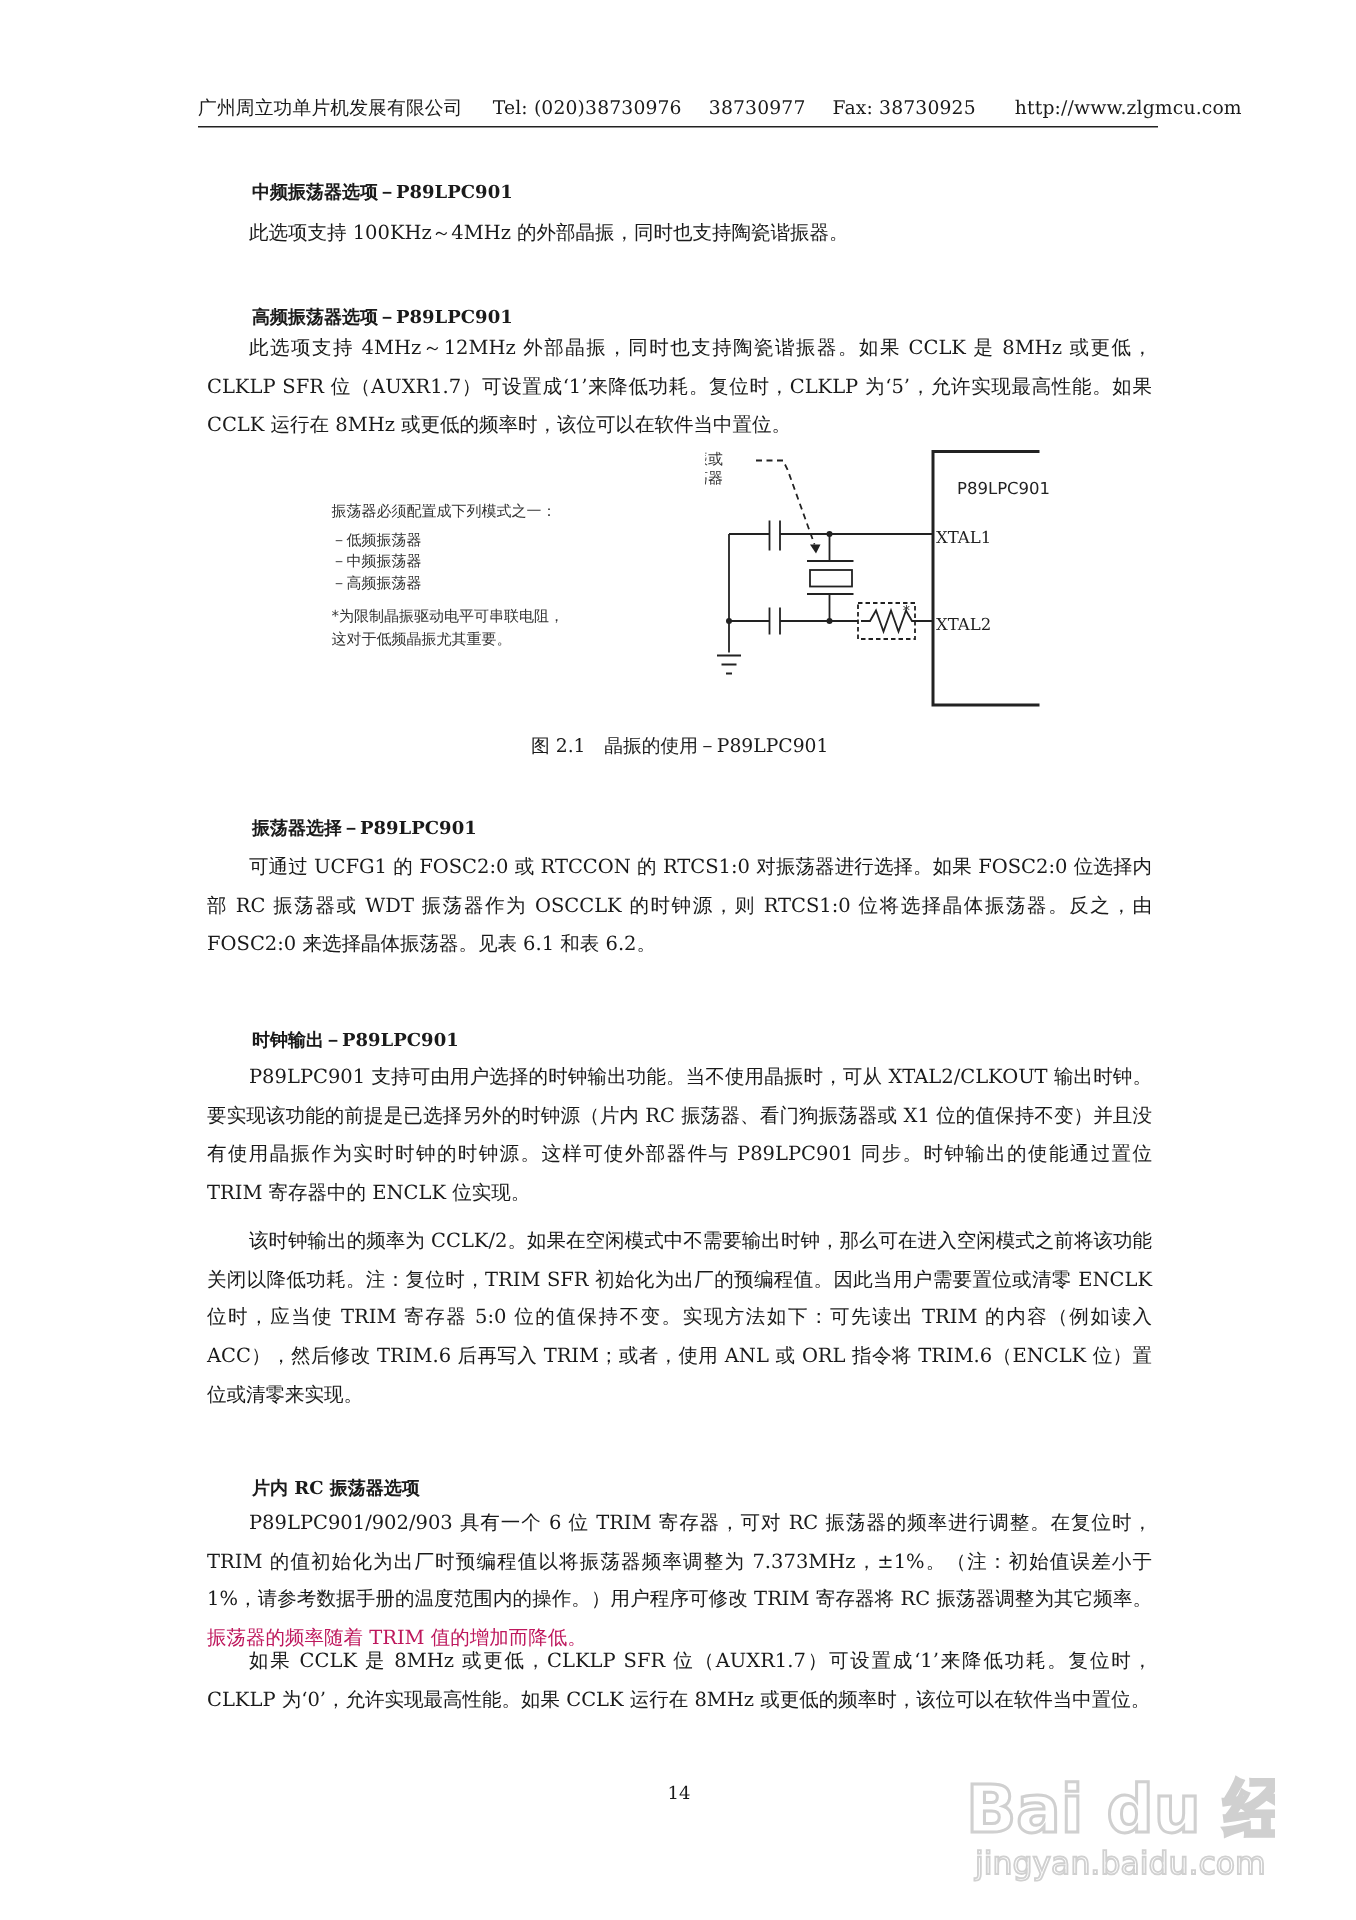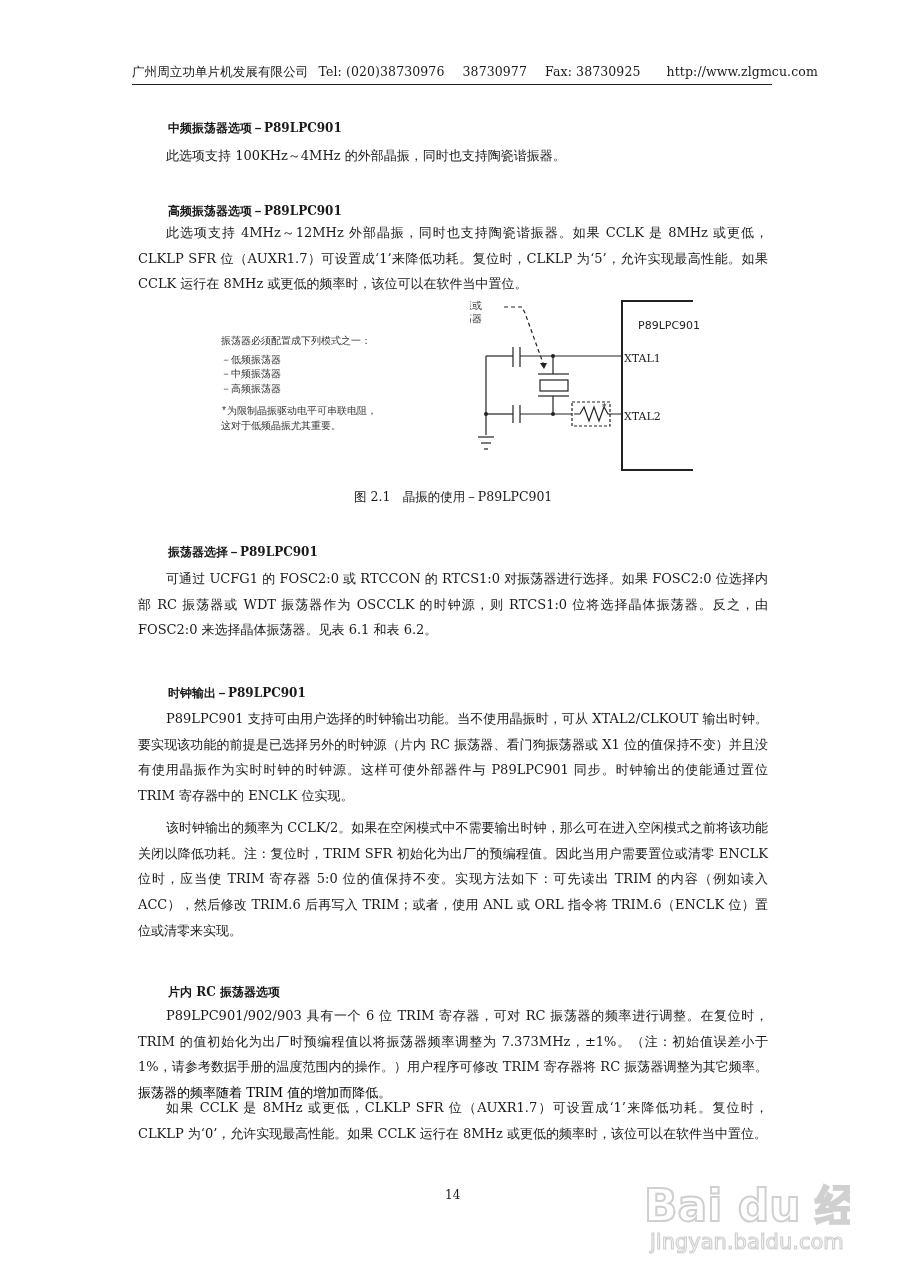--- a/index.html
+++ b/index.html
@@ -5,35 +5,35 @@
   html, body { margin: 0; padding: 0; background: #ffffff; }
   body { width: 904px; height: 1280px; position: relative; overflow: hidden;
          font-family: "DejaVu Serif", "Liberation Serif", serif; color: #1a1a1a; }
   .header { position: absolute; left: 132px; top: 64px; width: 640px; height: 20px;
             font-size: 12.5px; white-space: nowrap; letter-spacing: 0.1px; }
   .header-rule { position: absolute; left: 132px; top: 84px; width: 640px; height: 0;
                  border-top: 1.5px solid #222; }
   .h { position: absolute; left: 168px; font-size: 12px; font-weight: bold; white-space: nowrap; }
   .p { position: absolute; left: 138px; width: 630px; font-size: 13px; line-height: 25.7px;
        text-align: justify; text-indent: 28px; }
-  .red { color: #000000; }
+  .red { color: #be185d; }
   .caption { position: absolute; left: 354px; top: 489px; font-size: 12.5px; white-space: nowrap; text-align: right; }
   .pageno { position: absolute; left: 445px; top: 1188px; font-size: 12px; }
   .fig-note { position: absolute; left: 221px; top: 335px; font-size: 10px; line-height: 14.5px;
               font-family: "DejaVu Sans", sans-serif; color: #333; }
-  .fig-note div { white-space: nowrap; font-family: Liberation Mono, monospace; }
+  .fig-note div { white-space: nowrap; }
   .diagram { position: absolute; left: 470px; top: 295px; width: 240px; height: 180px; }
   .watermark { position: absolute; left: 640px; top: 1175px; width: 210px; height: 80px; }
 </style>
 </head>
 <body>
 
 <div class="header">
   <span>广州周立功单片机发展有限公司</span>
-  <span style="margin-left:6px">Tel: (020)38730976</span>
+  <span style="margin-left:16px">Tel: (020)38730976</span>
   <span style="margin-left:14px">38730977</span>
   <span style="margin-left:14px">Fax: 38730925</span>
   <span style="margin-left:22px">http://www.zlgmcu.com</span>
 </div>
 <div class="header-rule"></div>
 
 <div class="h" style="top:120px">中频振荡器选项－P89LPC901</div>
 <div class="p" style="top:143px">此选项支持 100KHz～4MHz 的外部晶振，同时也支持陶瓷谐振器。</div>
 
 <div class="h" style="top:203px">高频振荡器选项－P89LPC901</div>

